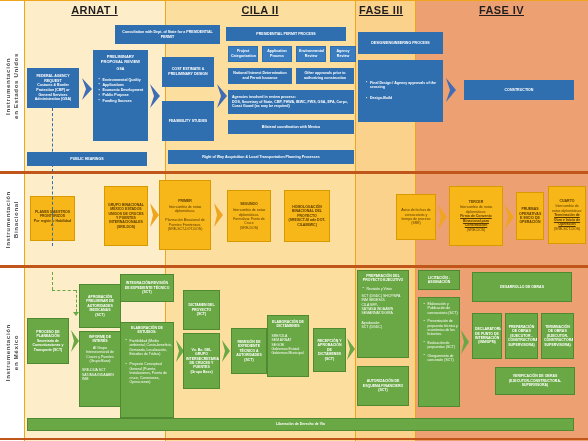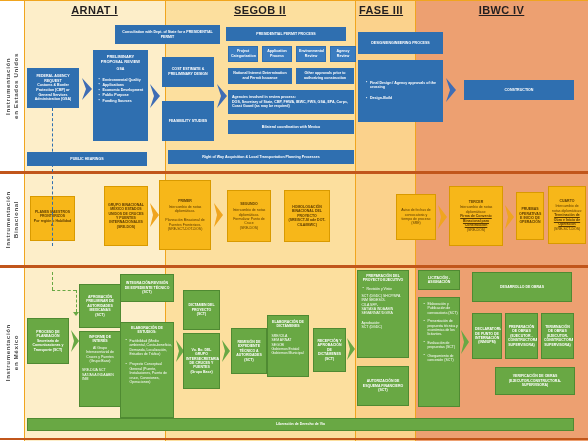--- a/index.html
+++ b/index.html
@@ -79,23 +79,23 @@
   <div class="vlabel" style="top:174px;height:91px">
     <span style="white-space: pre-line;">Instrumentación
 Binacional</span>
   </div>
   <div class="vlabel" style="top:268px;height:170px">
     <span style="white-space: pre-line;">Instrumentación
 en México</span>
   </div>
 
   <div class="phase-hd" style="left:24px;width:141px">ARNAT I</div>
-  <div class="phase-hd" style="left:165px;width:190px">SEGOB II</div>
+  <div class="phase-hd" style="left:165px;width:190px">CILA II</div>
   <div class="phase-hd" style="left:355px;width:52px">FASE III</div>
-  <div class="phase-hd" style="left:415px;width:173px">IBWC IV</div>
+  <div class="phase-hd" style="left:415px;width:173px">FASE IV</div>
 
   <div class="bx blue" style="left:115px;top:25px;width:105px;height:19px">
     <span class="ln">Consultation with Dept. of State for a PRESIDENTIAL PERMIT</span>
   </div>
 
   <div class="bx blue" style="left:226px;top:27px;width:120px;height:14px">
     <span class="ln">PRESIDENTIAL PERMIT PROCESS</span>
   </div>
 
   <div class="bx blue" style="left:358px;top:32px;width:85px;height:22px">

